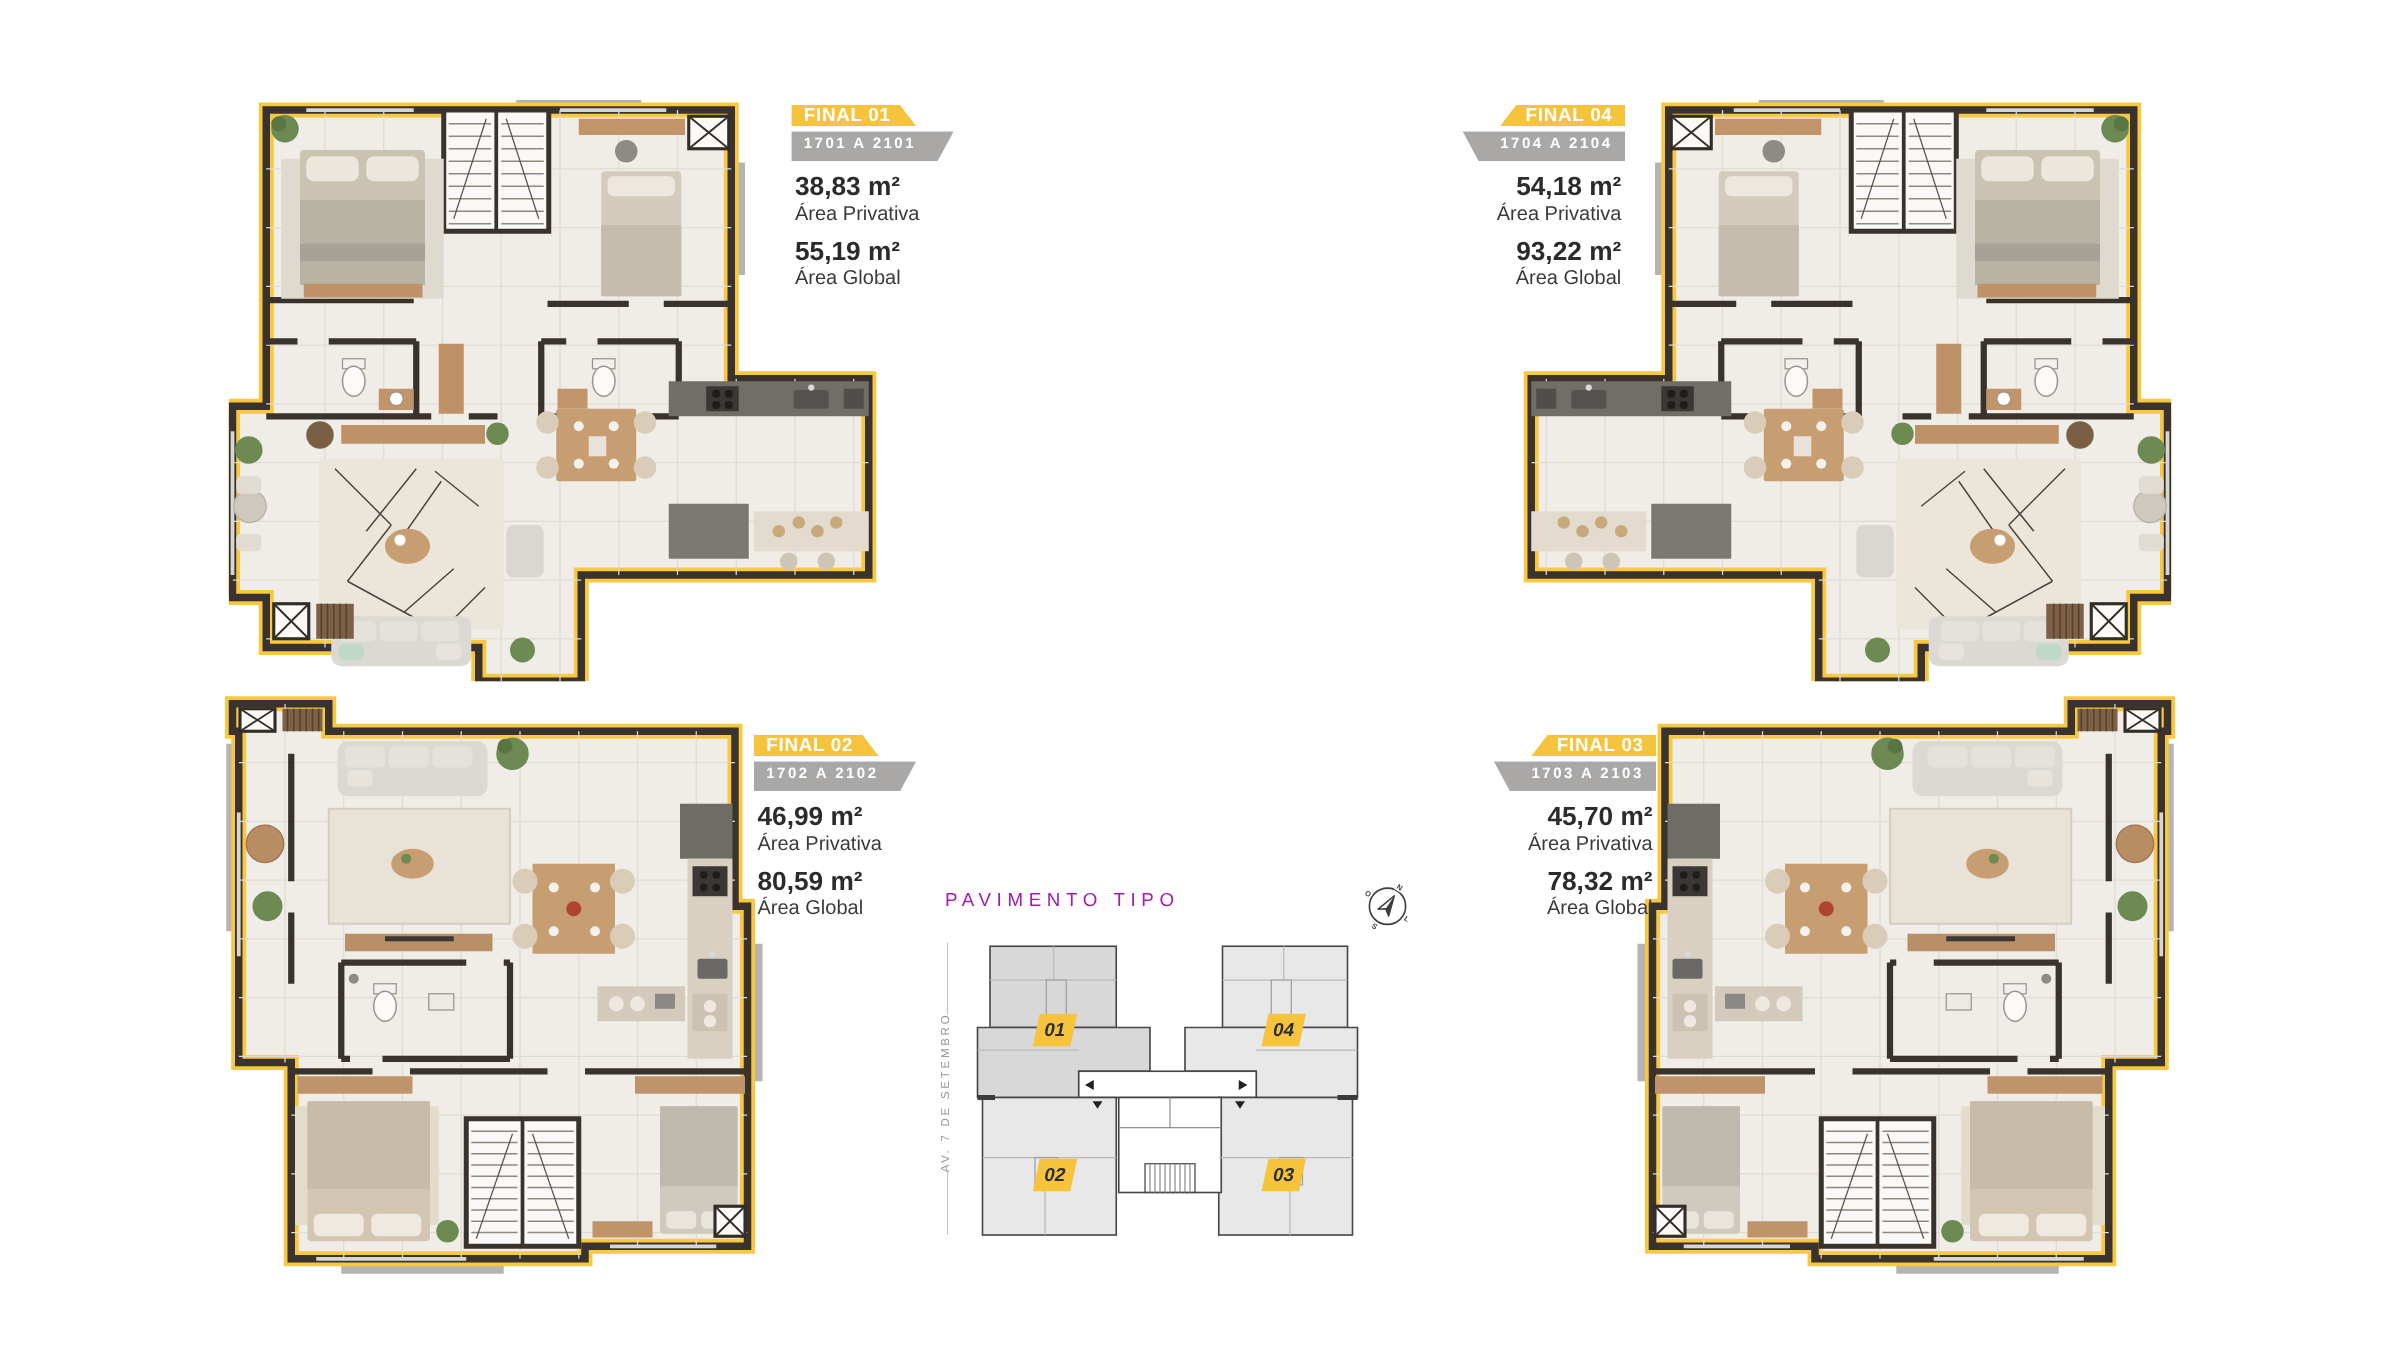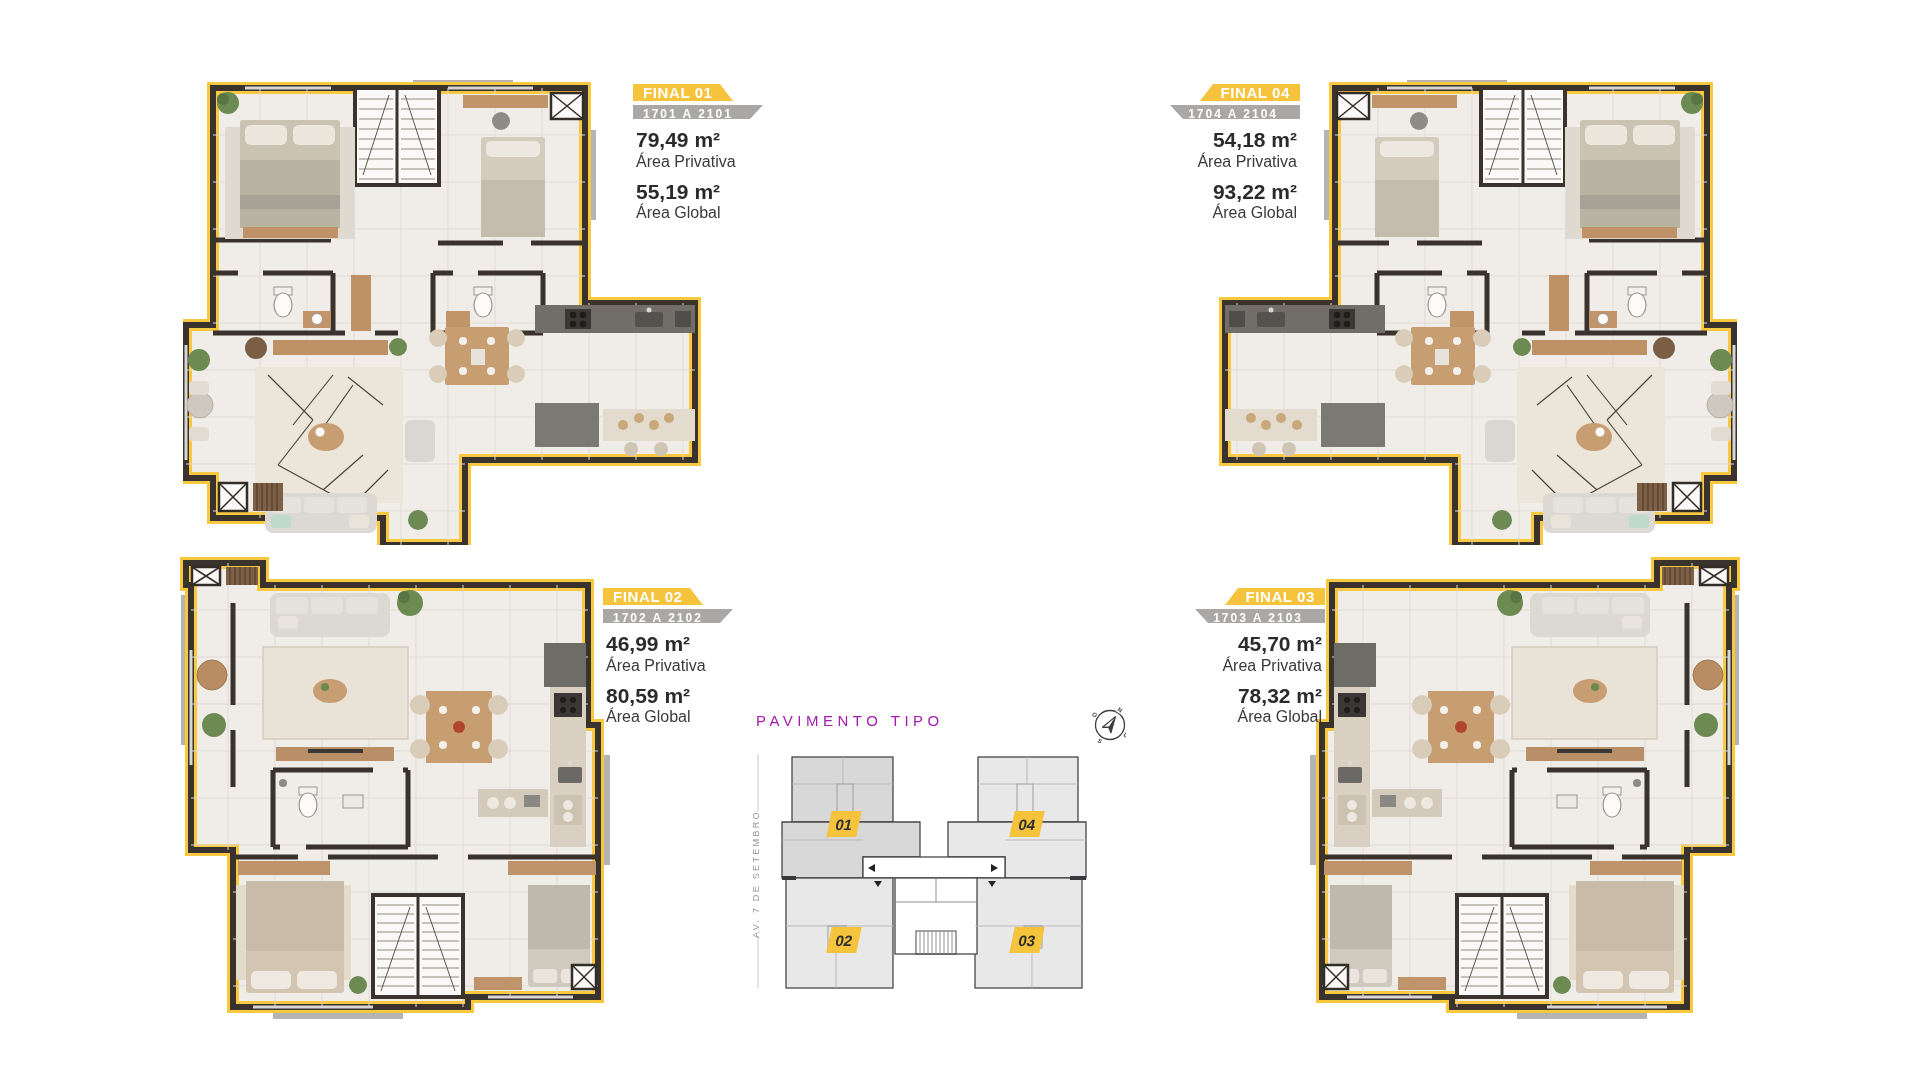--- a/index.html
+++ b/index.html
@@ -8,31 +8,31 @@
   }
   *{margin:0;padding:0;box-sizing:border-box}
   html,body{width:1920px;height:1080px;background:#FFFFFF;overflow:hidden;
     font-family:"Liberation Sans",sans-serif;color:var(--c-text)}
   .abs{position:absolute}
   svg.plan{position:absolute}
   
   .lbl{position:absolute;width:240px}
   .lbl .b1{height:17px;line-height:17px;font-size:15px;font-weight:700;color:#FFFFFF;
     letter-spacing:.6px;background:var(--c-yellow)}
-  .lbl .b2{margin-top:4px;height:14px;line-height:19px;font-size:12px;font-weight:700;color:#FFFFFF;
+  .lbl .b2{margin-top:4px;height:24px;line-height:19px;font-size:12px;font-weight:700;color:#FFFFFF;
     letter-spacing:2px;background:var(--c-gray)}
   .lbl .num{margin-top:9px;font-size:21px;font-weight:700;color:var(--c-text);line-height:1.12}
   .lbl .cap{font-size:16px;color:#3A3A3C;line-height:1.2}
   .lbl.left .b1{width:100px;padding-left:10px;clip-path:polygon(0 0,87px 0,100px 100%,0 100%)}
   .lbl.left .b2{width:130px;padding-left:10px;clip-path:polygon(0 0,130px 0,117px 100%,0 100%)}
   .lbl.left .num,.lbl.left .cap{padding-left:3px}
   .lbl.right{text-align:right}
   .lbl.right .b1{width:100px;margin-left:auto;padding-right:10px;
     clip-path:polygon(13px 0,100% 0,100% 100%,0 100%)}
-  .lbl.right .b2{width:130px;margin-left:auto;padding-right:22px;
+  .lbl.right .b2{width:130px;margin-left:auto;padding-right:10px;
     clip-path:polygon(0 0,100% 0,100% 100%,13px 100%)}
   .lbl.right .num,.lbl.right .cap{padding-right:3px}
   
   .kp-title{position:absolute;left:756px;top:712px;font-size:15px;letter-spacing:4.5px;
     color:#a21caf;font-weight:400;white-space:nowrap}
   .badge{position:absolute;width:30px;height:26px;background:var(--c-yellow);
     transform:skewX(-12deg);display:flex;align-items:center;justify-content:center;
     font-size:15px;font-weight:700;color:#2E2E30}
 </style>
 </head>
@@ -564,21 +564,21 @@
       <rect x="394" y="410" width="24" height="24" fill="#FBFAF8" stroke="#332D28" stroke-width="2.5"></rect>
       <path d="M394,410 L418,434 M418,410 L394,434" stroke="#332D28" stroke-width="1.5"></path>
     </g>
   </g>
     </g>
 </svg>
 
 <div class="lbl left" style="left:633px;top:84px">
   <div class="b1">FINAL 01</div>
   <div class="b2">1701 A 2101</div>
-  <div class="num">79,49 m²</div>
+  <div class="num">38,83 m²</div>
   <div class="cap">Área Privativa</div>
   <div class="num">55,19 m²</div>
   <div class="cap">Área Global</div>
 </div>
 
 <div class="lbl right" style="right:620px;top:84px">
   <div class="b1">FINAL 04</div>
   <div class="b2">1704 A 2104</div>
   <div class="num">54,18 m²</div>
   <div class="cap">Área Privativa</div>

